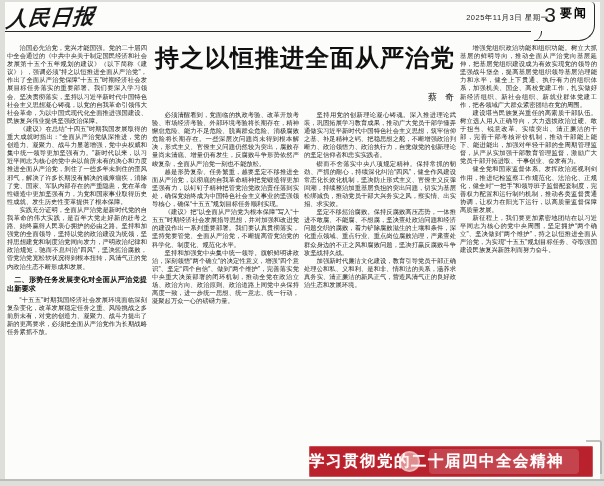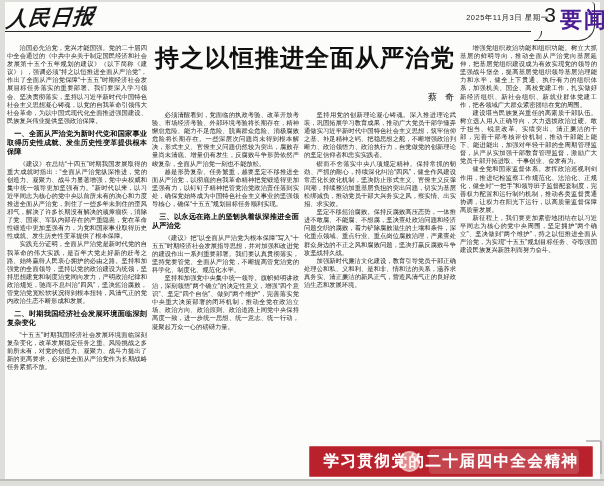--- a/index.html
+++ b/index.html
@@ -22,40 +22,40 @@
   }
   .header-rule{left:5px;top:31px;width:526px;height:0;border-top:1.6px solid #2a2a2a;}
   .rule-step{left:529px;top:31px;width:12px;height:10px;
     border-right:1.6px solid #2a2a2a;border-bottom:0;border-bottom-right-radius:9px;}
   .bracket{left:534px;top:2px;width:60px;height:38px;
     border-right:1.8px solid #2a2a2a;border-bottom:1.8px solid #2a2a2a;
     border-bottom-right-radius:16px;border-top-right-radius:4px;}
   .dateline{left:455px;top:13px;width:105px;font-size:7.5px;color:#222;
     letter-spacing:.5px;text-align:center;white-space:nowrap;}
   .page-num{left:538px;top:3px;width:24px;font-size:21px;color:#1c1c1c;text-align:center;}
-  .section-name{left:560px;top:5px;width:40px;font-size:22px;font-weight:bold;
-    color:#4c1d95;letter-spacing:2px;white-space:nowrap;}
+  .section-name{left:560px;top:5px;width:40px;font-size:12px;font-weight:bold;
+    color:#000000;letter-spacing:2px;white-space:nowrap;}
   
   .headline{left:148px;top:42px;width:314px;text-align:center;
     font-size:24px;font-weight:bold;color:#101010;letter-spacing:1px;white-space:nowrap;}
   .author{left:148px;top:91px;width:314px;text-align:right;
     font-size:9px;color:#222;letter-spacing:8px;}
   
   .col{overflow:hidden;color:#262626;font-size:6.3px;line-height:8.1px;
     text-align:justify;word-break:break-all;}
   .col p{margin:0;text-indent:2em;}
   .col p.sub{font-weight:bold;font-size:7.2px;line-height:9.2px;
     margin:4px 0 3px 0;text-indent:1em;color:#0d0d0d;}
   .col1{left:7px;top:44px;width:140px;height:428px;}
   .col2{left:152px;top:111px;width:147px;height:361px;}
   .col3{left:304px;top:111px;width:152px;height:327px;}
   .col4{left:460px;top:44px;width:137px;height:394px;}
   
   .banner{left:309px;top:446px;width:284px;height:31px;background:#b9212c;
-    border-radius:2px;display:flex;align-items:center;justify-content:center;
+    border-radius:2px;display:flex;align-items:center;
     box-shadow:0 0 0 1px #c9545b inset;}
   .banner-text{color:#ffffff;font-weight:bold;font-size:15.5px;
     letter-spacing:1.5px;white-space:nowrap;text-shadow:0 0 1px rgba(255,255,255,.4);}
   .wm-circle{left:90px;top:5px;width:21px;height:21px;border-radius:50%;
     background:rgba(255,230,225,.55);box-shadow:inset 0 0 0 2px rgba(255,255,255,.35);}
   .wm-haze{left:120px;top:3px;width:150px;height:25px;border-radius:4px;
     background:rgba(255,255,255,.16);}
   .wm-bracket{left:586px;top:440px;width:14px;height:32px;
     border-right:2px solid rgba(160,160,160,.65);
     border-top:2px solid rgba(160,160,160,.65);border-top-right-radius:3px;}
@@ -72,31 +72,29 @@
 <div class="abs bracket"></div>
 <div class="abs dateline">2025年11月3日 星期一</div>
 <div class="abs page-num">3</div>
 <div class="abs section-name">要闻</div>
 
 <div class="abs headline">持之以恒推进全面从严治党</div>
 <div class="abs author">蔡奇</div>
 
 <div class="abs col col1">
   <p>治国必先治党，党兴才能国强。党的二十届四中全会通过的《中共中央关于制定国民经济和社会发展第十五个五年规划的建议》（以下简称《建议》），强调必须“持之以恒推进全面从严治党”，作出了全面从严治党保障“十五五”时期经济社会发展目标任务落实的重要部署。我们要深入学习领会、坚决贯彻落实，坚持以习近平新时代中国特色社会主义思想凝心铸魂，以党的自我革命引领伟大社会革命，为以中国式现代化全面推进强国建设、民族复兴伟业提供坚强政治保障。</p>
-  <p class="sub">一、全面从严治党为新时代党和国家事业取得历史性成就、发生历史性变革提供根本保障</p>
   <p>《建议》在总结“十四五”时期我国发展取得的重大成就时指出：“全面从严治党纵深推进，党的创造力、凝聚力、战斗力显著增强，党中央权威和集中统一领导更加坚强有力。”新时代以来，以习近平同志为核心的党中央以前所未有的决心和力度推进全面从严治党，刹住了一些多年未刹住的歪风邪气，解决了许多长期没有解决的顽瘴痼疾，消除了党、国家、军队内部存在的严重隐患，党在革命性锻造中更加坚强有力，为党和国家事业取得历史性成就、发生历史性变革提供了根本保障。</p>
   <p>实践充分证明，全面从严治党是新时代党的自我革命的伟大实践，是百年大党走好新的赶考之路、始终赢得人民衷心拥护的必由之路。坚持和加强党的全面领导，坚持以党的政治建设为统领，坚持思想建党和制度治党同向发力，严明政治纪律和政治规矩，驰而不息纠治“四风”，坚决惩治腐败，管党治党宽松软状况得到根本扭转，风清气正的党内政治生态不断形成和发展。</p>
-  <p class="sub">二、时期我国经济社会发展环境面临深刻复杂变化</p>
+  <p class="sub">二、形势任务发展变化对全面从严治党提出新要求</p>
   <p>“十五五”时期我国经济社会发展环境面临深刻复杂变化，改革发展稳定任务之重、风险挑战之多前所未有，对党的创造力、凝聚力、战斗力提出了新的更高要求，必须把全面从严治党作为长期战略任务紧抓不放。</p>
 </div>
 
 <div class="abs col col2">
   <p>必须清醒看到，党面临的执政考验、改革开放考验、市场经济考验、外部环境考验将长期存在，精神懈怠危险、能力不足危险、脱离群众危险、消极腐败危险将长期存在。一些深层次问题尚未得到根本解决，形式主义、官僚主义问题仍然较为突出，腐败存量尚未清底、增量仍有发生，反腐败斗争形势依然严峻复杂，全面从严治党一刻也不能放松。</p>
   <p>越是形势复杂、任务繁重，越要坚定不移推进全面从严治党，以彻底的自我革命精神把党锻造得更加坚强有力，以钉钉子精神把管党治党政治责任落到实处，确保党始终成为中国特色社会主义事业的坚强领导核心，确保“十五五”规划目标任务顺利实现。</p>
-  <p class="sub">三、以永远在路上的坚韧执着纵深推进全面从严治党</p>
   <p>《建议》把“以全面从严治党为根本保障”写入“十五五”时期经济社会发展指导思想，并对加强和改进党的建设作出一系列重要部署。我们要认真贯彻落实，坚持党要管党、全面从严治党，不断提高管党治党的科学化、制度化、规范化水平。</p>
   <p>坚持和加强党中央集中统一领导。旗帜鲜明讲政治，深刻领悟“两个确立”的决定性意义，增强“四个意识”、坚定“四个自信”、做到“两个维护”，完善落实党中央重大决策部署的闭环机制，推动全党在政治立场、政治方向、政治原则、政治道路上同党中央保持高度一致，进一步统一思想、统一意志、统一行动，凝聚起万众一心的磅礴力量。</p>
 </div>
 
 <div class="abs col col3">
   <p>坚持用党的创新理论凝心铸魂。深入推进理论武装，巩固拓展学习教育成果，推动广大党员干部学懂弄通做实习近平新时代中国特色社会主义思想，筑牢信仰之基、补足精神之钙、把稳思想之舵，不断增强政治判断力、政治领悟力、政治执行力，自觉做党的创新理论的坚定信仰者和忠实实践者。</p>
   <p>锲而不舍落实中央八项规定精神。保持常抓的韧劲、严抓的耐心，持续深化纠治“四风”，健全作风建设常态化长效化机制，坚决防止形式主义、官僚主义反弹回潮，持续整治加重基层负担的突出问题，切实为基层松绑减负，推动党员干部大兴务实之风，察实情、出实招、求实效。</p>
   <p>坚定不移惩治腐败。保持反腐败高压态势，一体推进不敢腐、不能腐、不想腐，坚决查处政治问题和经济问题交织的腐败，着力铲除腐败滋生的土壤和条件，深化重点领域、重点行业、重点岗位腐败治理，严肃查处群众身边的不正之风和腐败问题，坚决打赢反腐败斗争攻坚战持久战。</p>
   <p>加强新时代廉洁文化建设，教育引导党员干部正确处理公和私、义和利、是和非、情和法的关系，涵养求真务实、清正廉洁的新风正气，营造风清气正的良好政治生态和发展环境。</p>
 </div>

